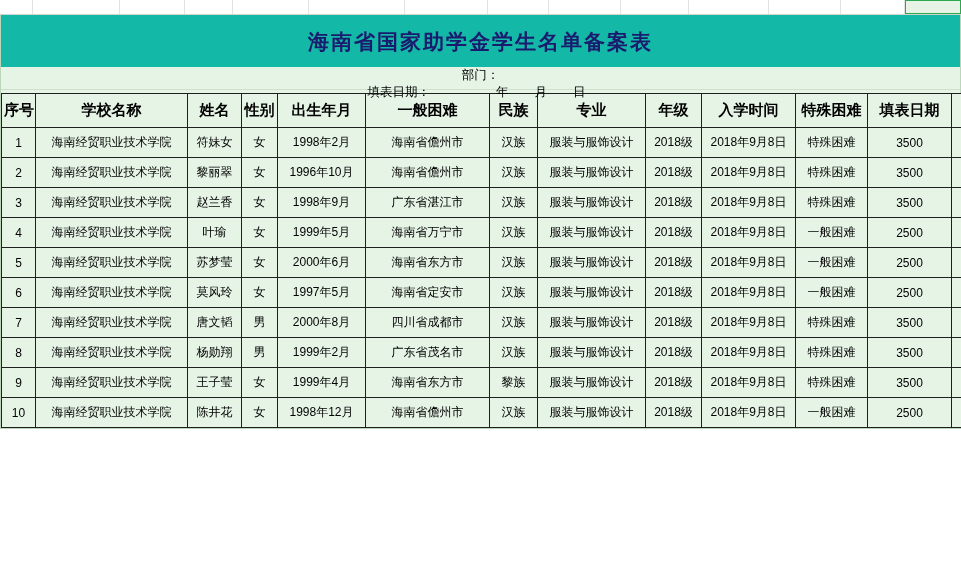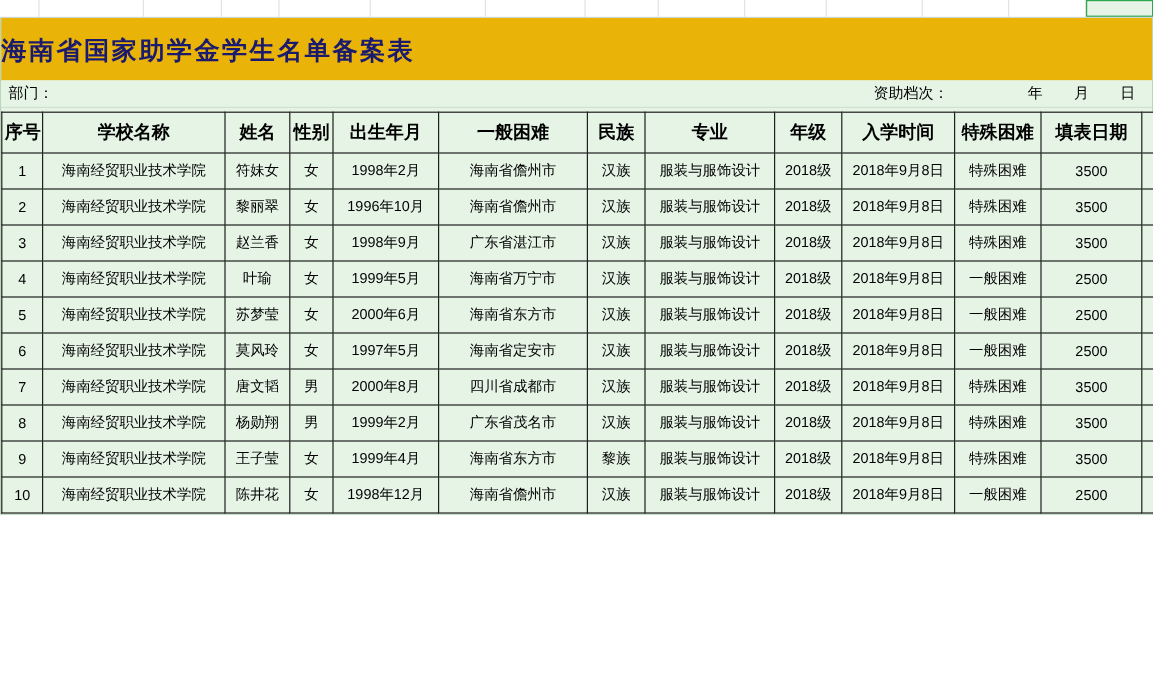--- a/index.html
+++ b/index.html
@@ -37,38 +37,39 @@
   .doc {
     background: #e6f4e6;
     border: 1px solid #bcd6bc;
     border-top: none;
     width: 961px;
     box-sizing: border-box;
     padding: 0;
   }
 
   .title {
-    text-align: left;
+    text-align: center;
     font-size: 21px;
     font-weight: bold;
     color: #1a1a6e;
     padding: 13px 0 11px 0;
     letter-spacing: 2px;
     font-family: "Liberation Serif", serif;
-    background: #eab308;
+    background: #14b8a6;
   }
 
   .meta-row {
     display: flex;
     align-items: center;
     height: 22px;
     font-size: 12.5px;
     padding: 0 6px;
     background: #e6f4e6;
     border-bottom: 1px solid #cfe0cf;
+    flex-direction: column;
   }
   .meta-left {
     display: flex;
     align-items: center;
     gap: 4px;
   }
   .meta-dept-label { white-space: nowrap; }
   .meta-seal {
     border-bottom: 1px solid #000;
     min-width: 170px;
@@ -146,21 +147,21 @@
 <div class="doc">
 
   <div class="title">海南省国家助学金学生名单备案表</div>
 
   <div class="meta-row">
     <div class="meta-left">
       <span class="meta-dept-label">部门：</span>
     </div>
     <div class="meta-spacer"></div>
     <div class="meta-right">
-      <span class="date-label">资助档次：</span>
+      <span class="date-label">填表日期：</span>
       <span class="unit">年</span>
       <span class="unit">月</span>
       <span class="unit">日</span>
     </div>
   </div>
 
   <table class="roster">
     <colgroup>
       <col class="c-seq">
         <col class="c-school">

